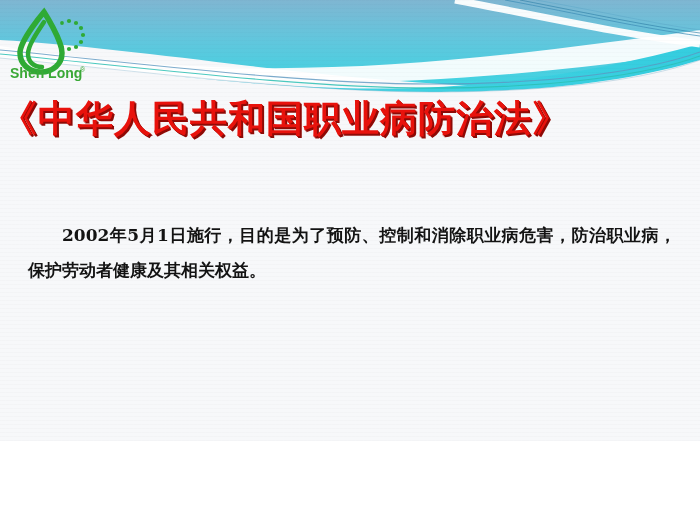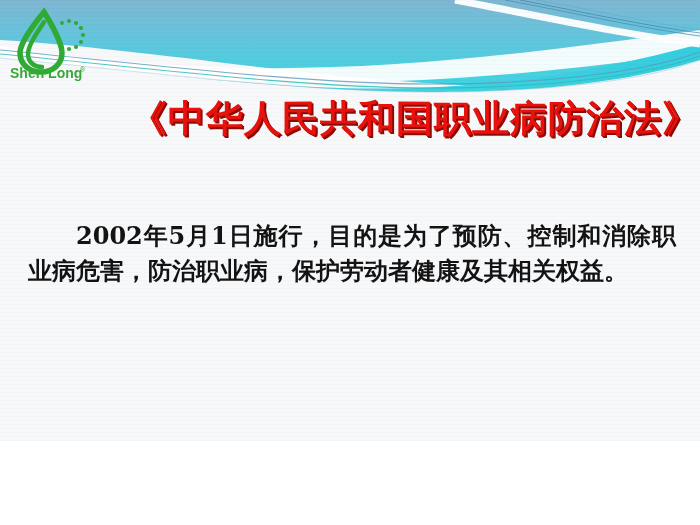--- a/index.html
+++ b/index.html
@@ -45,21 +45,21 @@
     width: 92px;
     height: 76px;
     z-index: 4;
   }
   
   #title-block {
     position: absolute;
     left: 0;
     top: 96px;
     width: 700px;
-    text-align: right;
+    text-align: left;
     z-index: 4;
   }
   #slide-title {
     display: inline-block;
     font-family: "DejaVu Serif", "Liberation Serif", serif;
     font-weight: bold;
     font-size: 37px;
     line-height: 44px;
     letter-spacing: 1px;
     color: #e8120c;
@@ -74,21 +74,21 @@
     left: 28px;
     top: 218px;
     width: 648px;
     z-index: 4;
   }
   #body-paragraph {
     margin: 0;
     text-indent: 2em;
     font-family: "DejaVu Serif", "Liberation Serif", serif;
     font-weight: bold;
-    font-size: 24px;
+    font-size: 17px;
     line-height: 35px;
     color: #131313;
     letter-spacing: 0px;
     text-align: justify;
     text-justify: inter-character;
   }
 </style>
 </head>
 <body>
 

